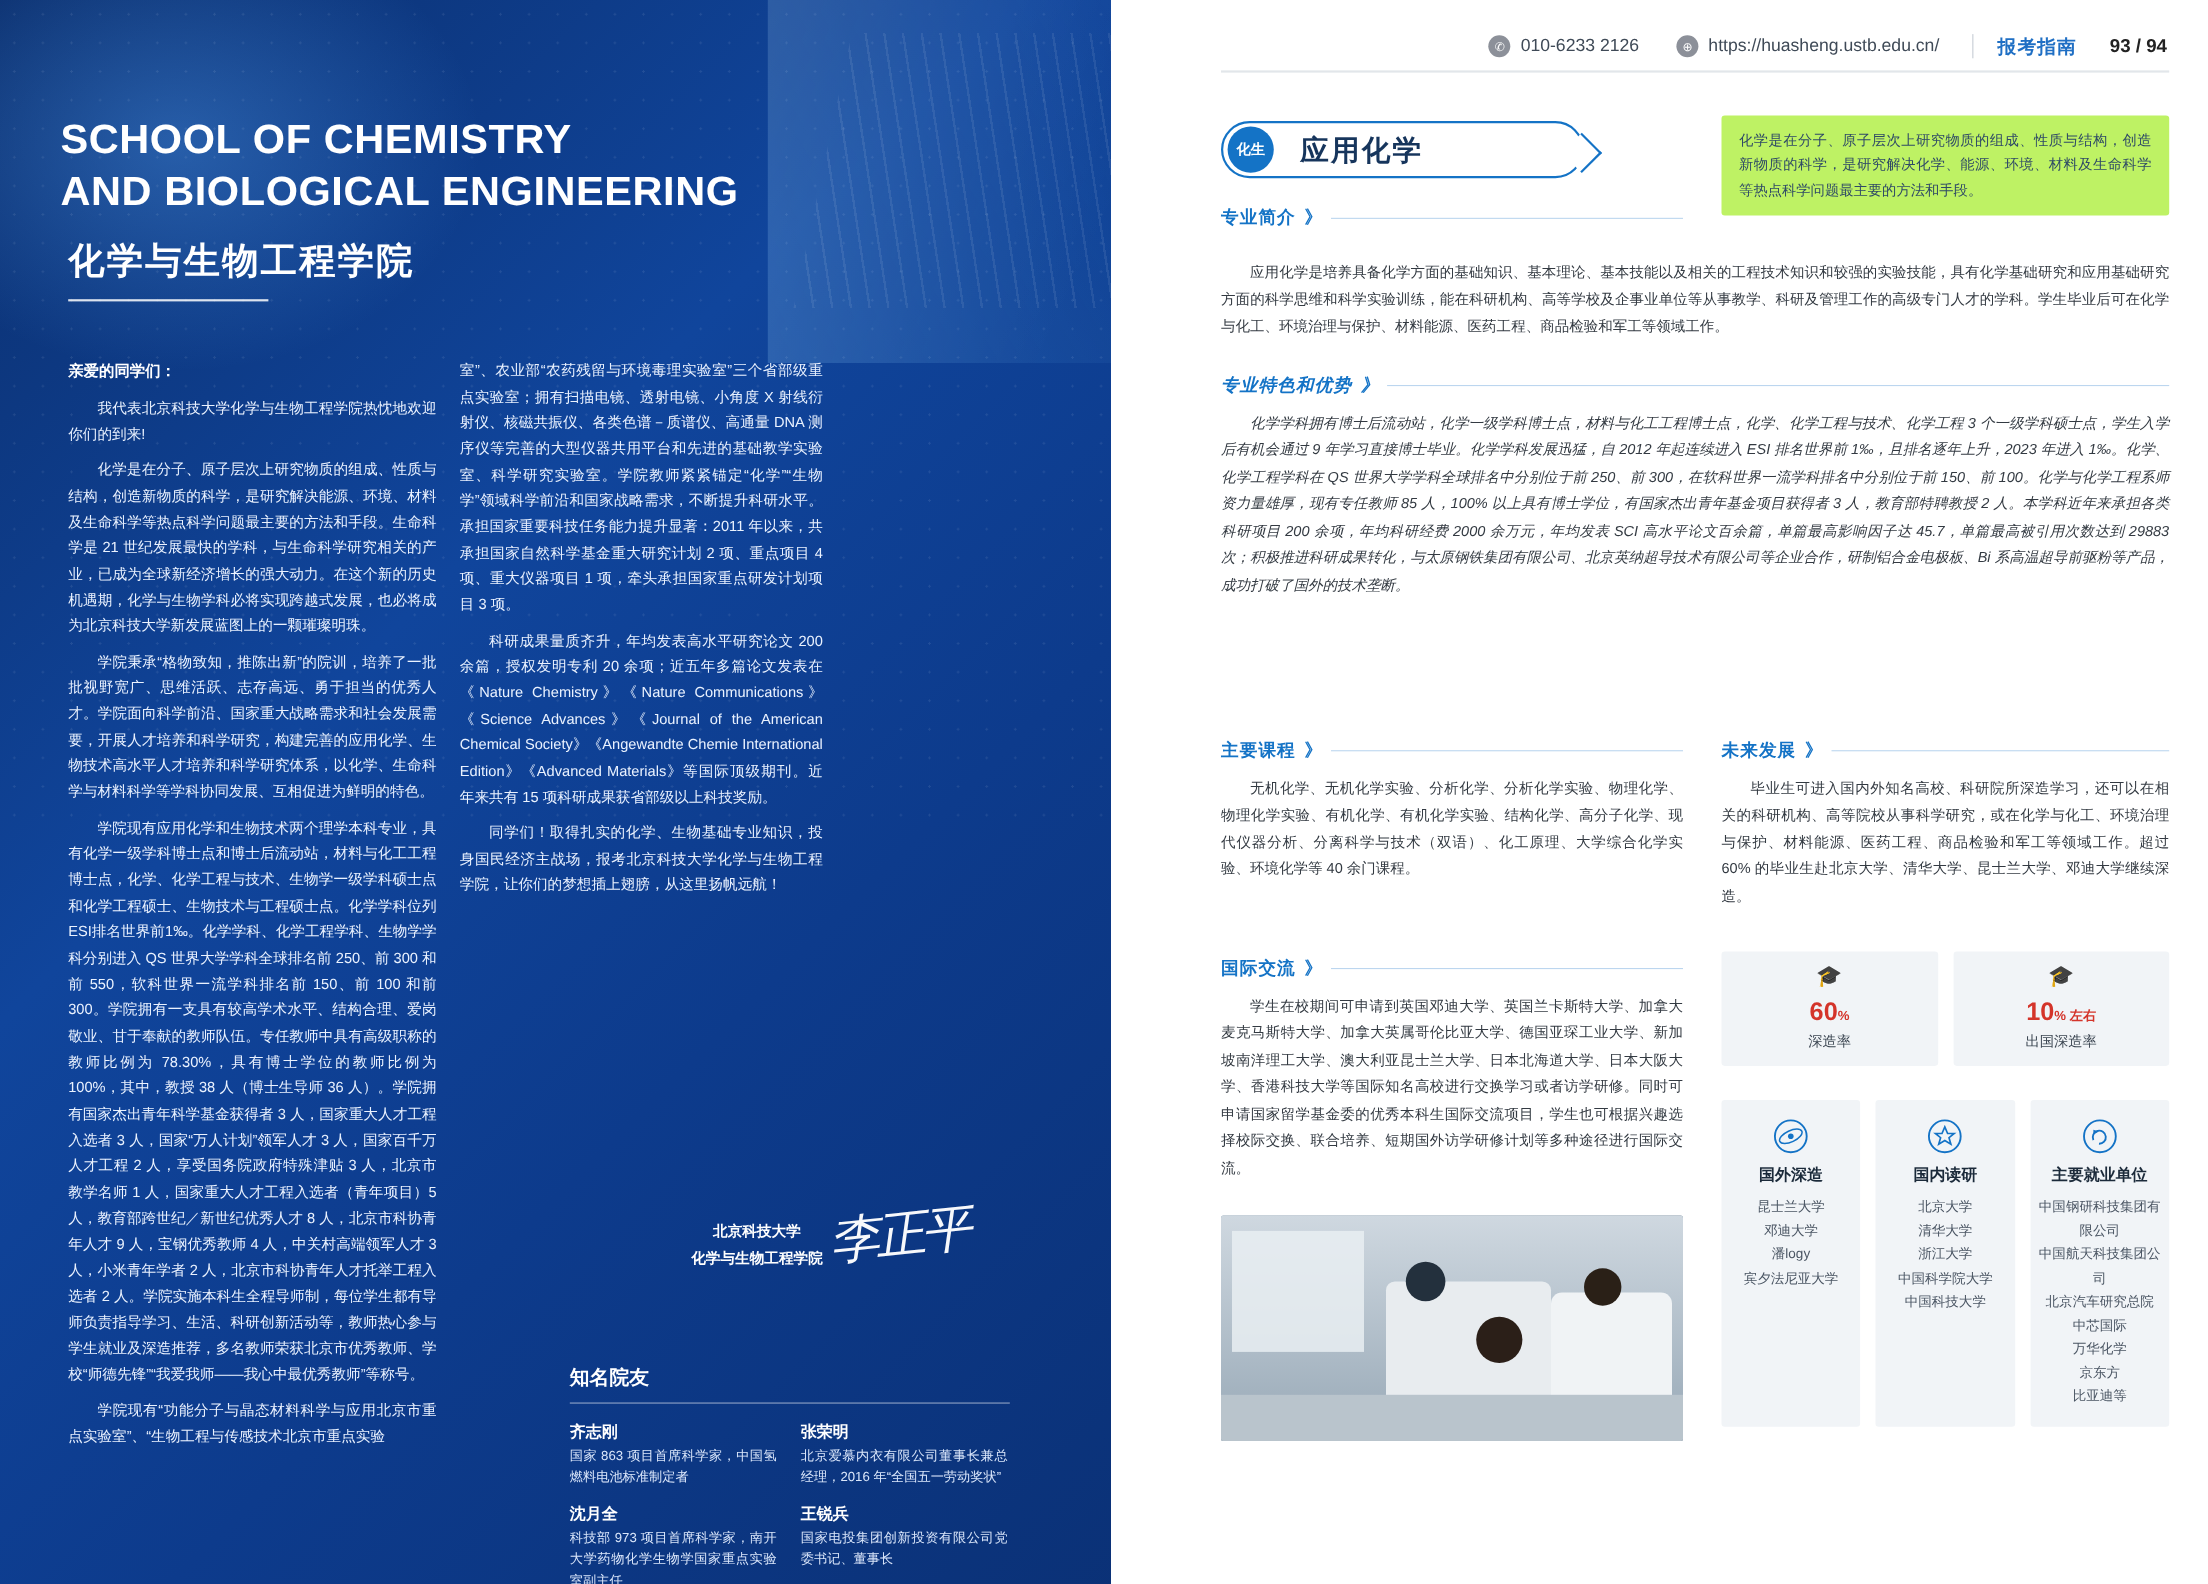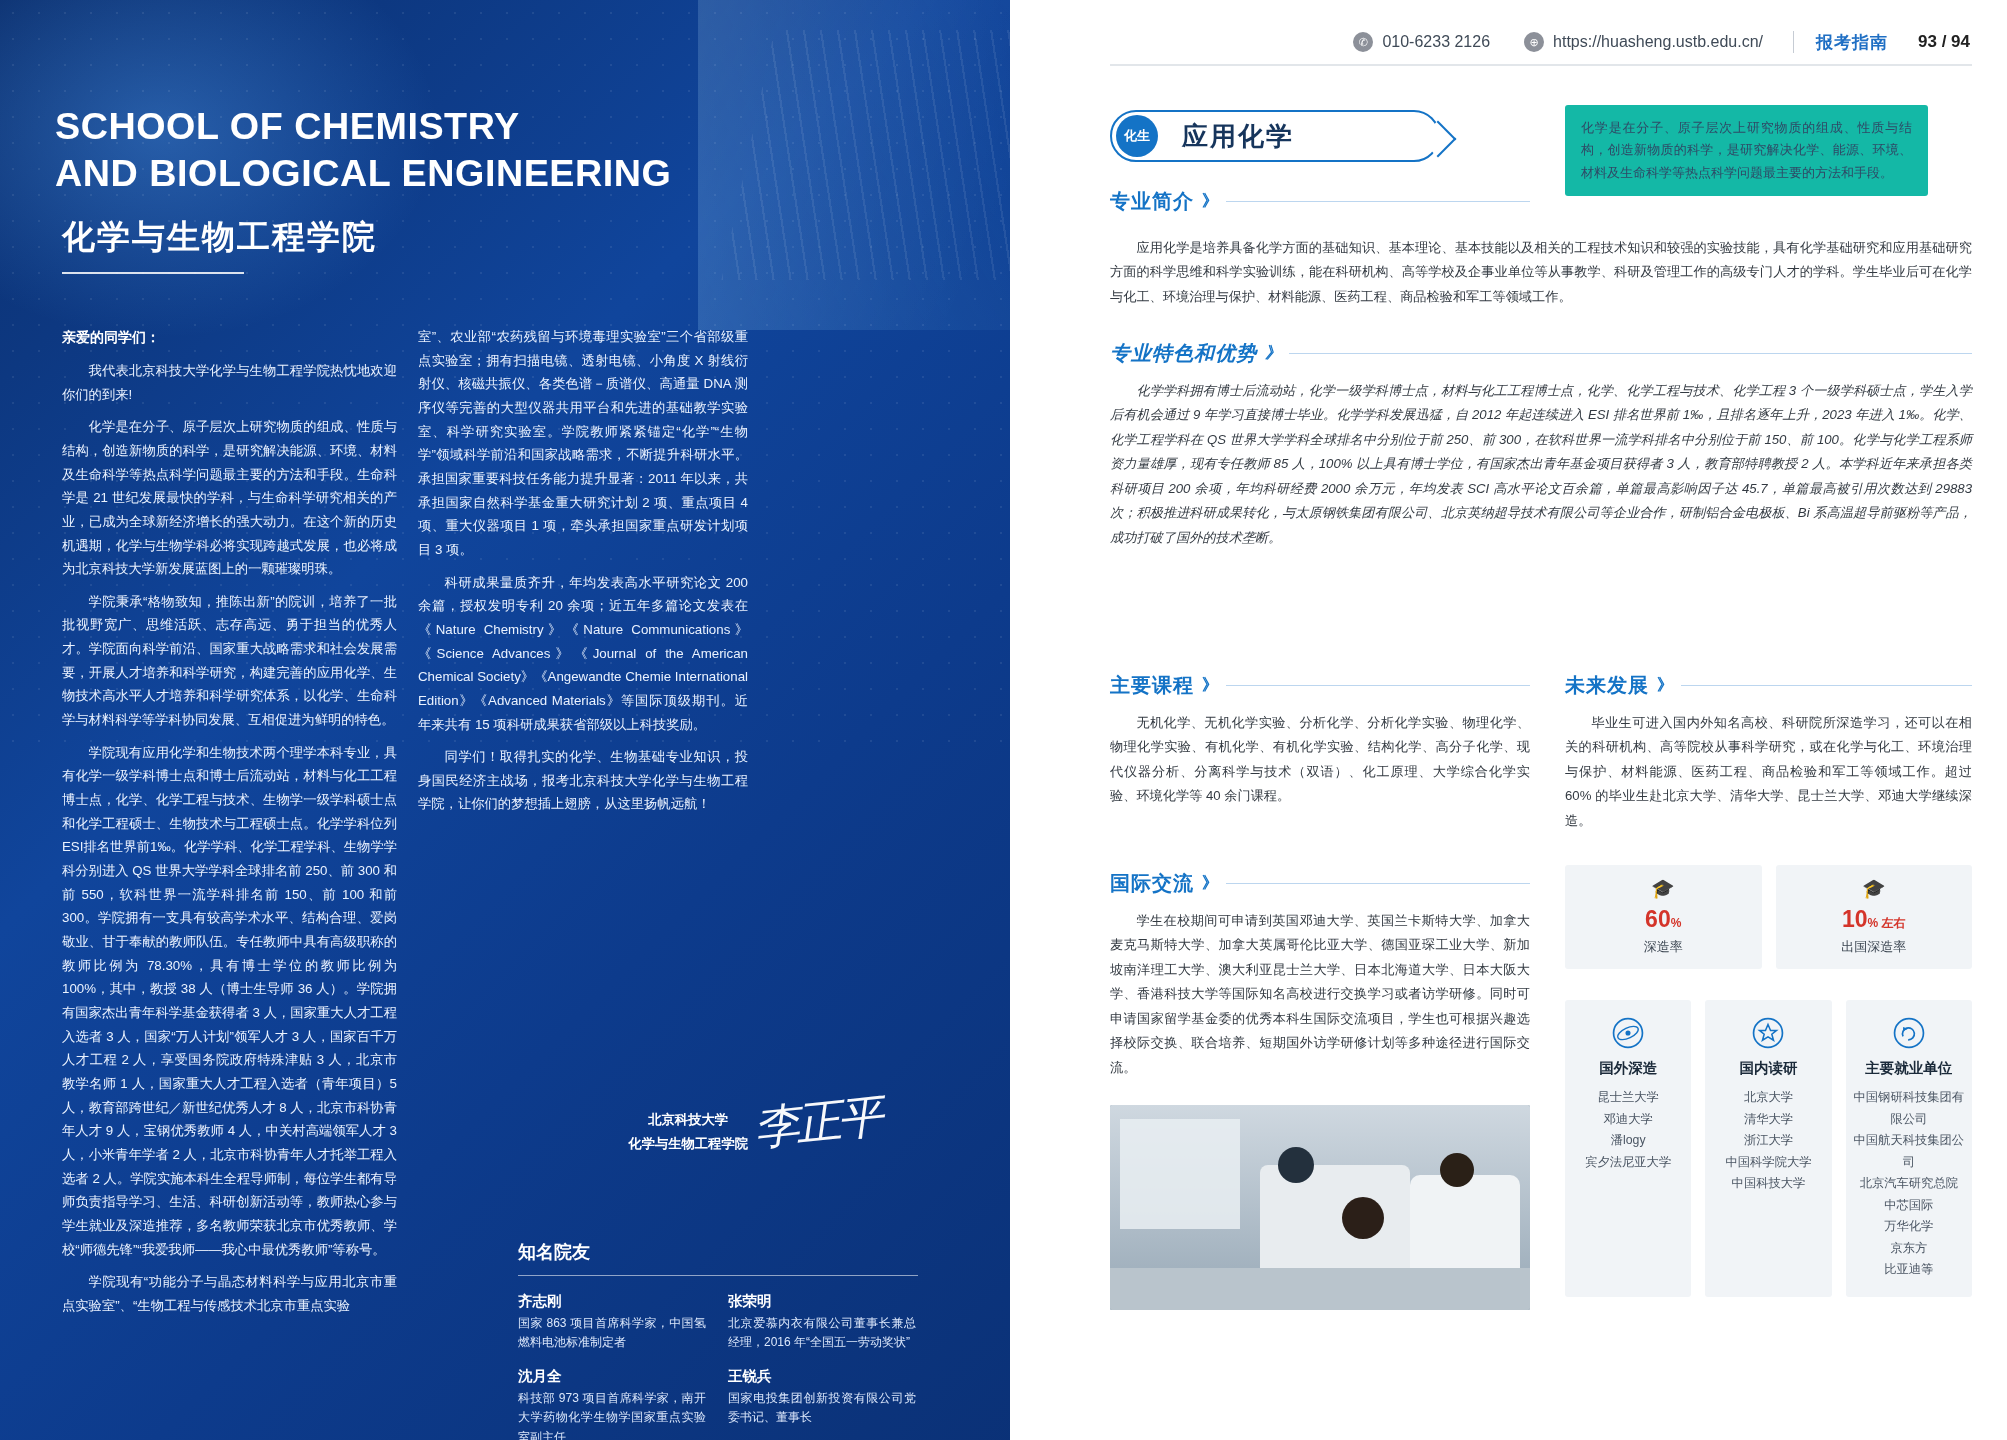--- a/index.html
+++ b/index.html
@@ -133,27 +133,27 @@
     background:#1473c6; color:#fff; font-size:13px; font-weight:bold;
     display:flex; align-items:center; justify-content:center; line-height:1.05;
     letter-spacing:0; z-index:3;
   }
   .badge-circle span{ display:block; }
   .badge-text{
     position:absolute; left:72px; top:9px; font-size:26px; font-weight:bold; color:#16355c;
     letter-spacing:2px; z-index:3;
   }
   .intro-box{
-    position:absolute; left:555px; top:105px; width:363px; min-height:84px;
-    background:#14b8a6; border-radius:3px; padding:12px 16px;
+    position:absolute; left:555px; top:105px; width:407px; min-height:84px;
+    background:#bef264; border-radius:3px; padding:12px 16px;
     color:#2f4a66; font-size:13px; line-height:1.72; text-align:justify;
   }
   .sec{ position:absolute; }
   .sec-head{ display:flex; align-items:center; gap:8px; }
-  .sec-title{ color:#1473c6; font-size:20px; font-weight:bold; letter-spacing:1px; }
+  .sec-title{ color:#1473c6; font-size:16px; font-weight:bold; letter-spacing:1px; }
   .sec-arrow{ color:#1473c6; font-size:16px; font-weight:bold; }
   .sec-line{ flex:1; height:1px; background:#bcd6ef; }
   .sec-body{
     margin-top:12px; color:#333a42; font-size:13.2px; line-height:1.85; text-align:justify;
   }
   .sec-body p{ margin:0; text-indent:2em; }
   .col-left{ left:100px; width:420px; }
   .col-right{ left:555px; width:407px; }
 
   .photo{

